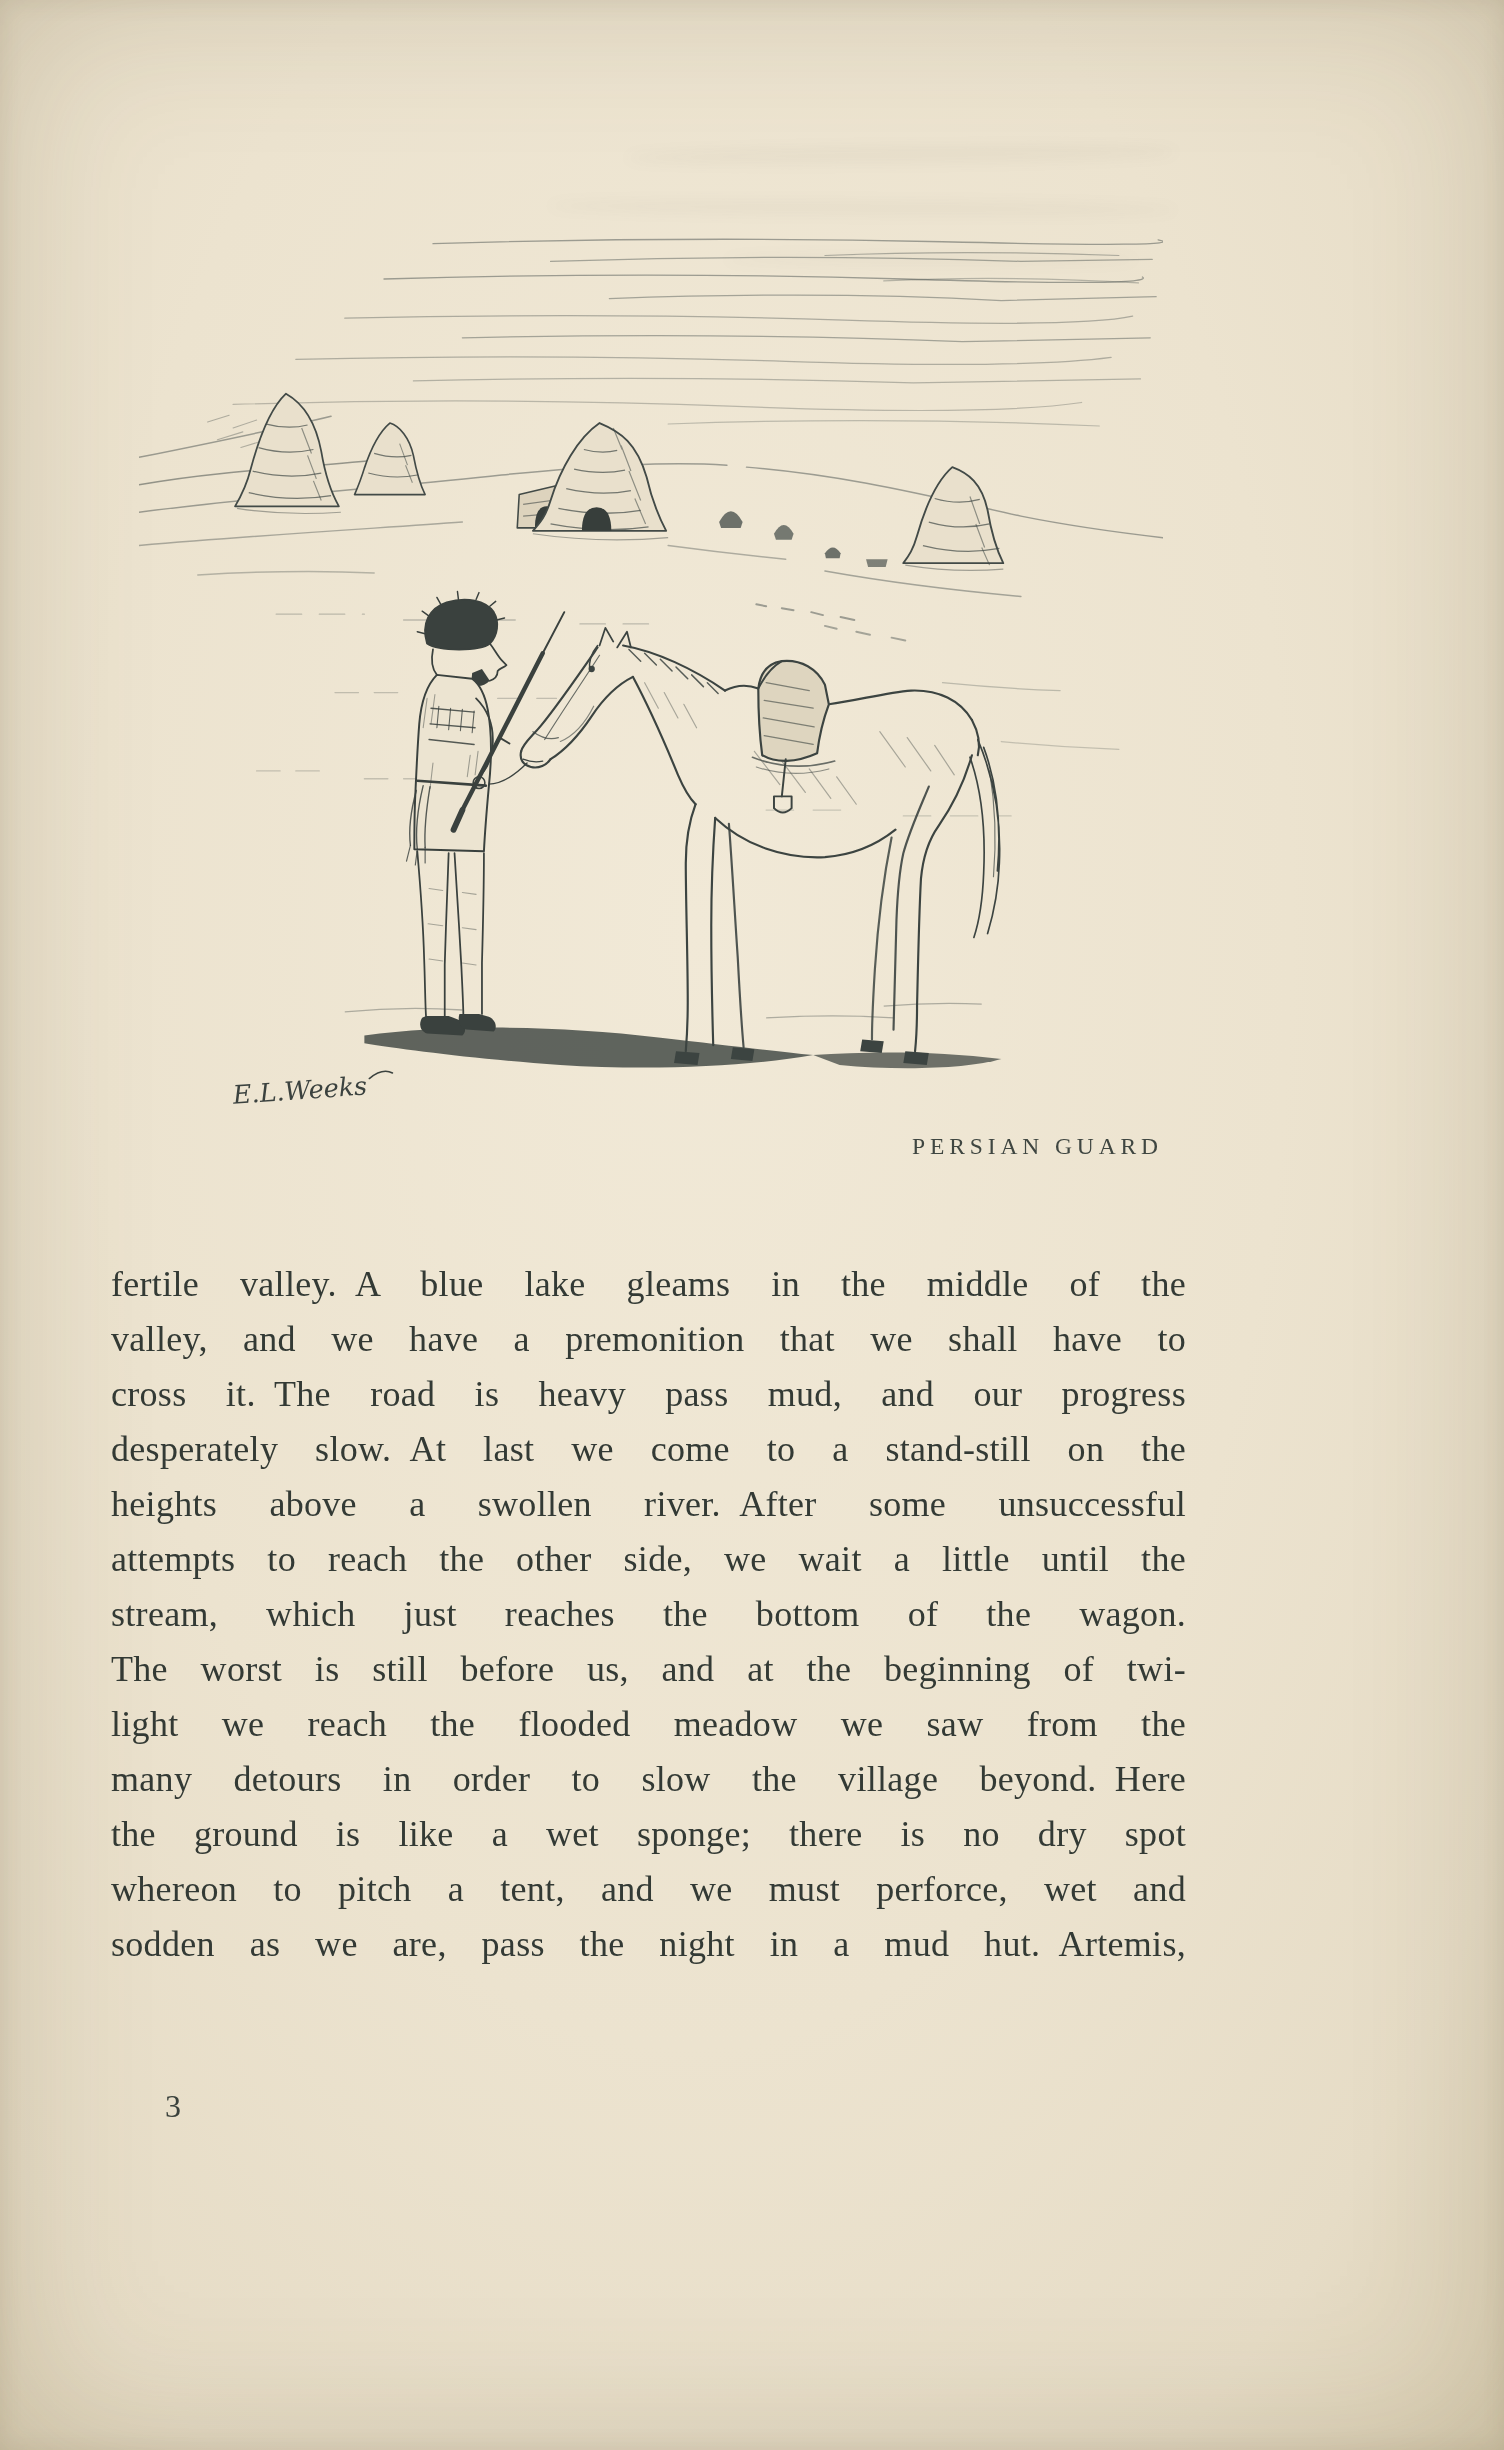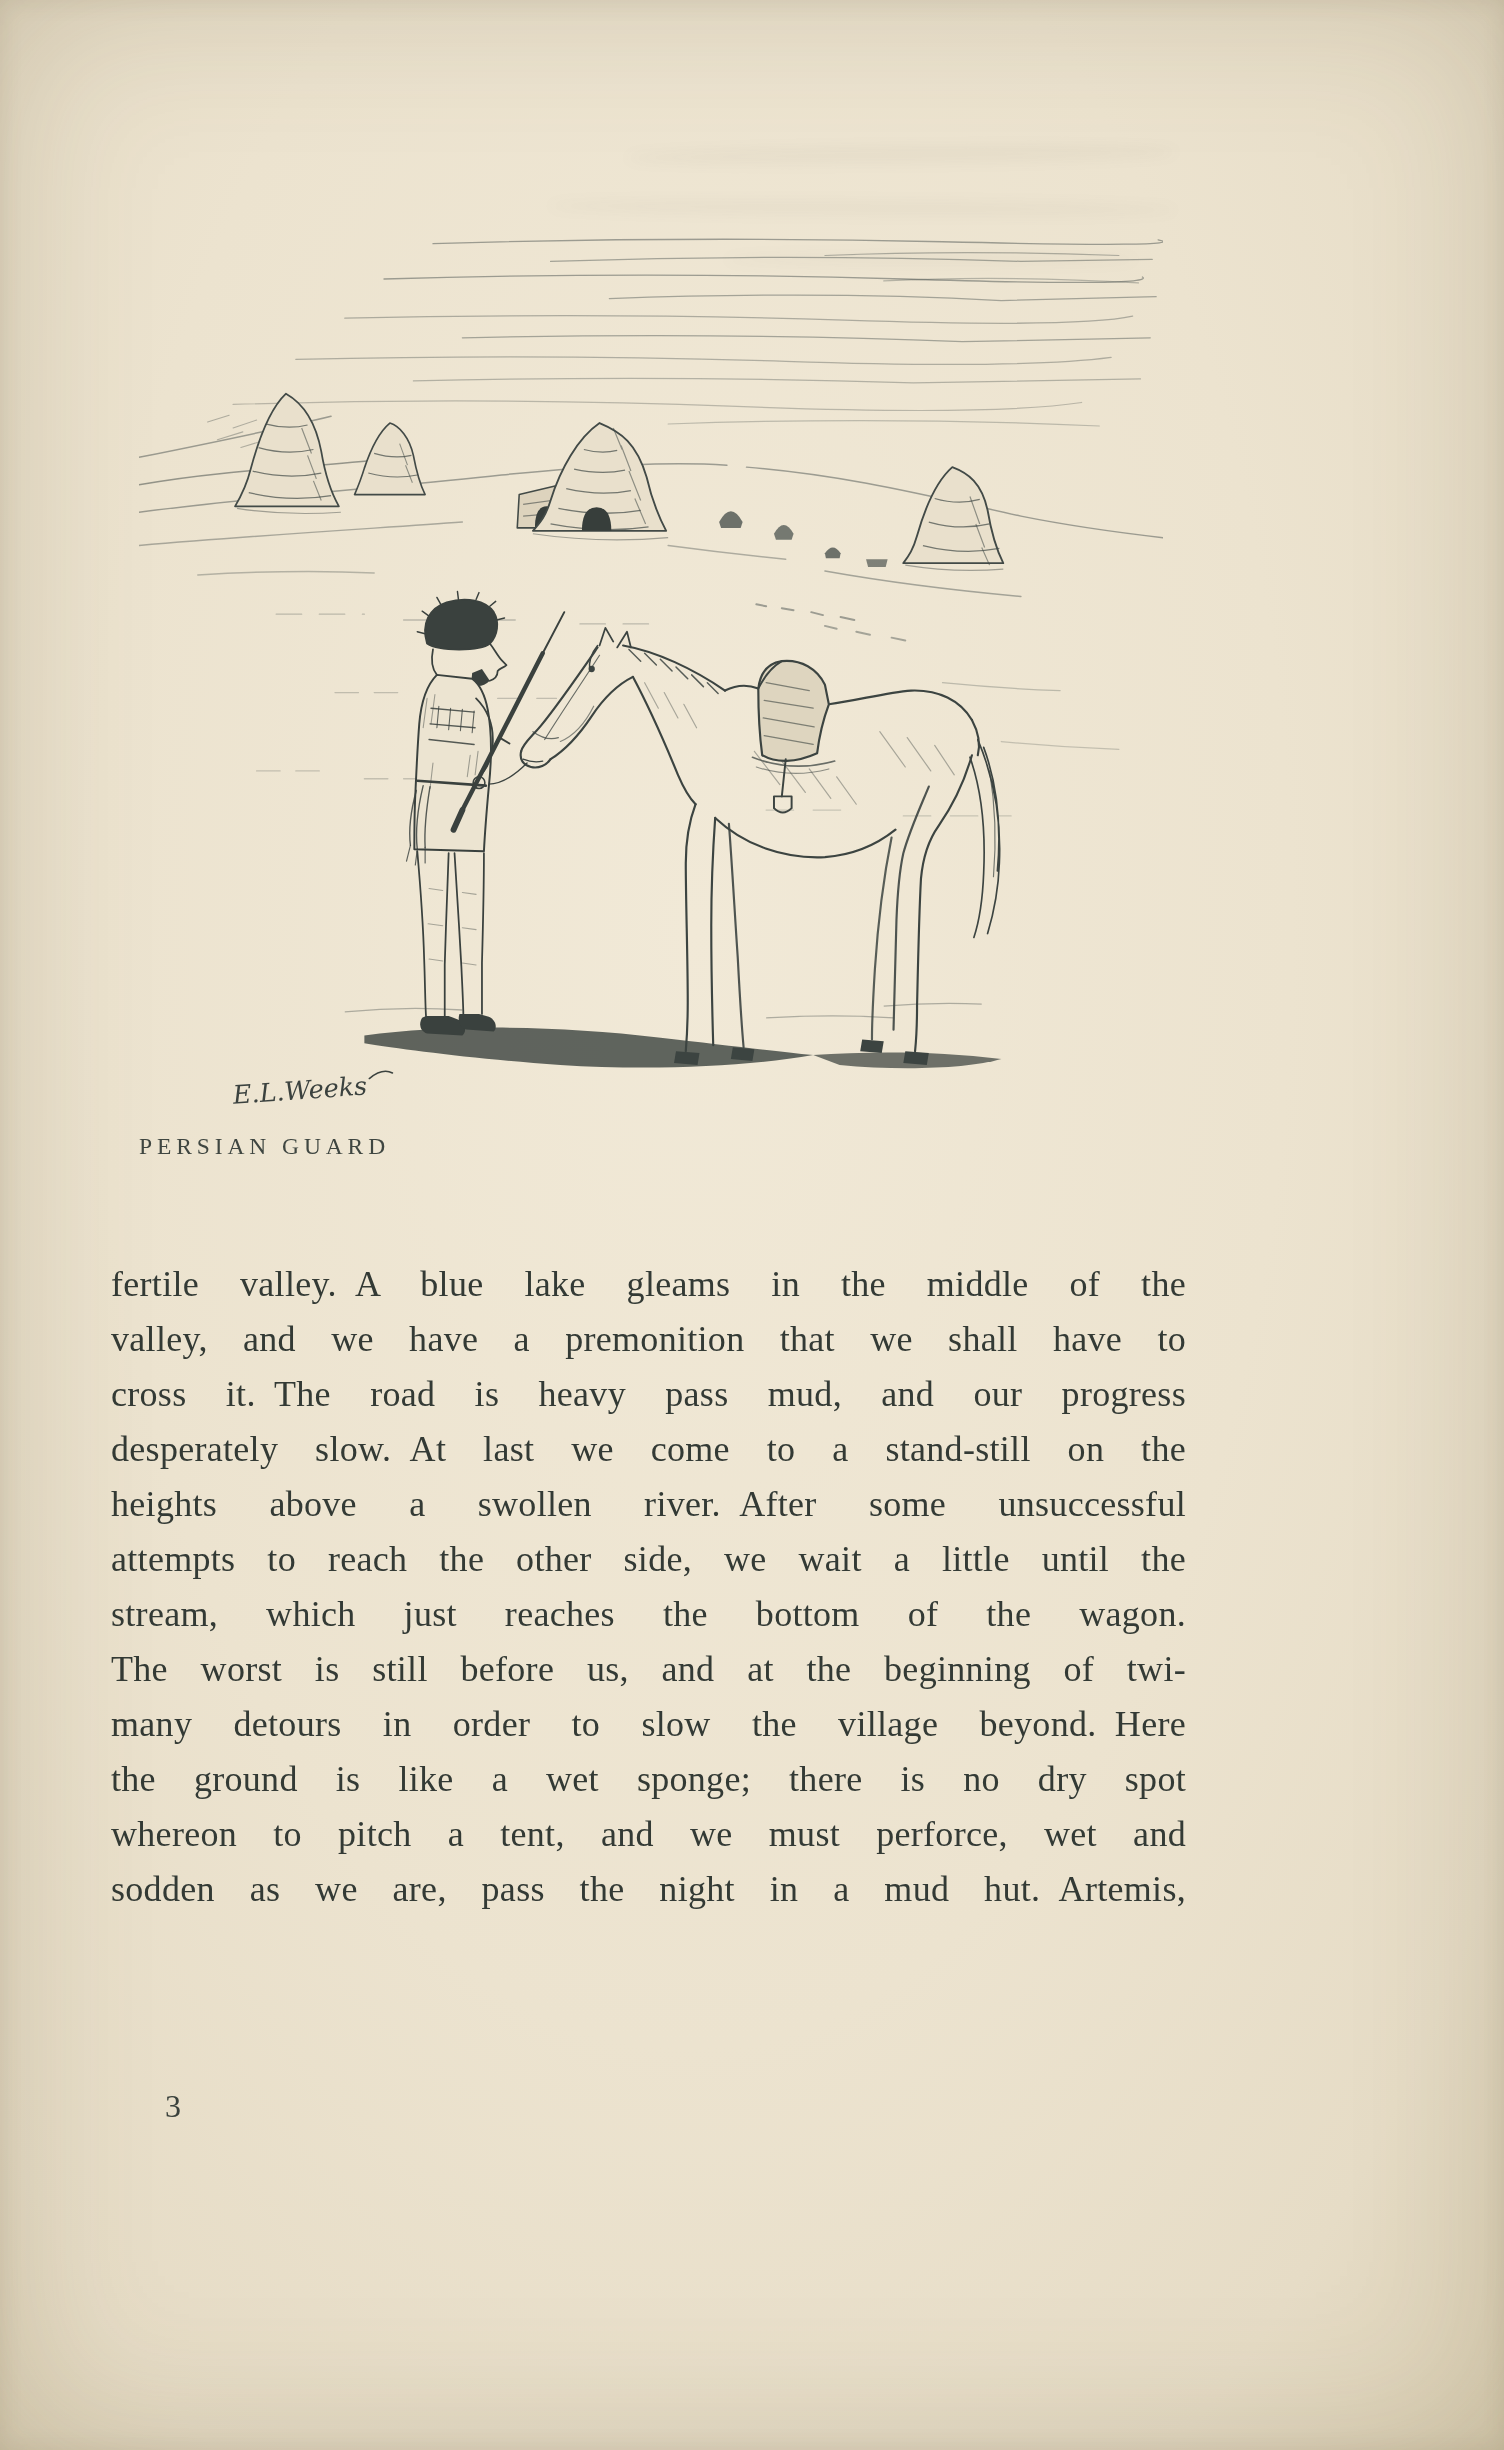--- a/index.html
+++ b/index.html
@@ -11,21 +11,21 @@
   .page::after{
     content:"";position:absolute;inset:0;pointer-events:none;
     box-shadow:inset 0 0 157px rgba(94,78,45,.20), inset 0 0 23.5px rgba(94,78,45,.12);
   }
   .bleed{position:absolute;background:#6a6252;filter:blur(6.9px);border-radius:45%;pointer-events:none;}
   .b1{left:627px;top:147px;width:549px;height:15.7px;opacity:.055;transform:rotate(-.6deg);}
   .b2{left:549px;top:201px;width:627px;height:13.7px;opacity:.05;transform:rotate(.4deg);}
   .b3{left:725px;top:253px;width:412px;height:12.7px;opacity:.045;}
   .illustration{position:absolute;left:139px;top:222px;width:1024px;height:894px;}
   .caption{
-    position:absolute;left:139px;top:1133px;width:1024px;text-align:left;
+    position:absolute;left:139px;top:1133px;width:1024px;text-align:right;
     font-size:23.5px;letter-spacing:4.9px;color:#3f4641;
   }
   .body-text{position:absolute;left:82px;top:1257px;width:1104px;}
   .line{
     font-size:36px;line-height:55px;height:55px;
     text-align:justify;text-align-last:justify;
     letter-spacing:0.3px;color:#333a35;margin-left:29px;
   }
   .pagenum{position:absolute;left:165px;top:2088px;font-size:32px;color:#3a413c;}
 </style>
@@ -224,20 +224,21 @@
 
   <div class="body-text">
     <div class="line">fertile valley. A blue lake gleams in the middle of the</div>
     <div class="line">valley, and we have a premonition that we shall have to</div>
     <div class="line">cross it. The road is heavy pass mud, and our progress</div>
     <div class="line">desperately slow. At last we come to a stand-still on the</div>
     <div class="line">heights above a swollen river. After some unsuccessful</div>
     <div class="line">attempts to reach the other side, we wait a little until the</div>
     <div class="line">stream, which just reaches the bottom of the wagon.</div>
     <div class="line">The worst is still before us, and at the beginning of twi-</div>
+    <div class="line">light we reach the flooded meadow we saw from the</div>
     <div class="line">many detours in order to slow the village beyond. Here</div>
     <div class="line">the ground is like a wet sponge; there is no dry spot</div>
     <div class="line">whereon to pitch a tent, and we must perforce, wet and</div>
     <div class="line">sodden as we are, pass the night in a mud hut. Artemis,</div>
   </div>
 
   <div class="pagenum">3</div>
 
 </div>
 

